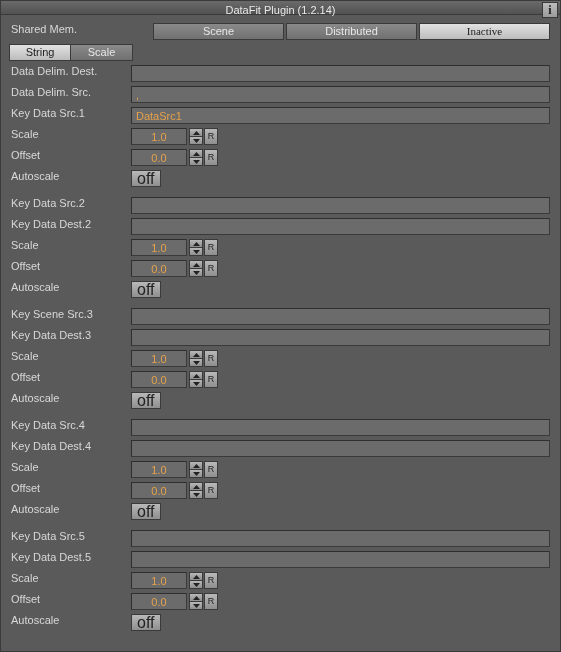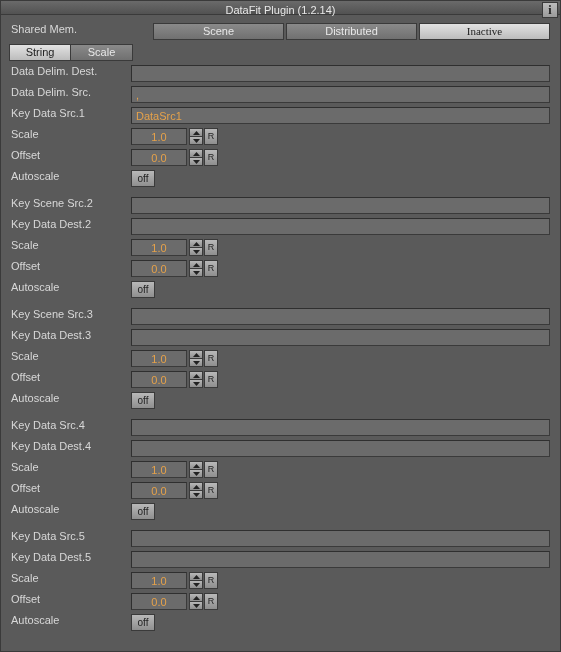--- a/index.html
+++ b/index.html
@@ -160,21 +160,21 @@
     line-height:15px;
     text-align:center;
     cursor:pointer;
   }
   .toggle {
     height: 17px;
     padding: 0 5px;
     background: linear-gradient(#b8b8b8,#8f8f8f);
     border: 1px solid #3a3a3a;
     color:#222;
-    font-size:10px;
+    font-size:16px;
     line-height:15px;
     cursor:pointer;
     min-width:24px;
     text-align:center;
   }
 </style>
 </head>
 <body>
 
 <div class="window">
@@ -267,21 +267,21 @@
     </div>
   </div>
   <div class="row">
     <div class="label">Autoscale</div>
     <div class="ctrls">
             <div class="toggle">off</div>
           </div>
   </div>
 <div style="height: 6px;"></div>
   <div class="row">
-    <div class="label">Key Scene Src.2</div>
+    <div class="label">Key Data Src.2</div>
     <div class="ctrls">
             <input class="textin" value="" style="">
           </div>
   </div>
   <div class="row">
     <div class="label">Key Data Dest.2</div>
     <div class="ctrls">
             <input class="textin" value="" style="">
           </div>
   </div>

